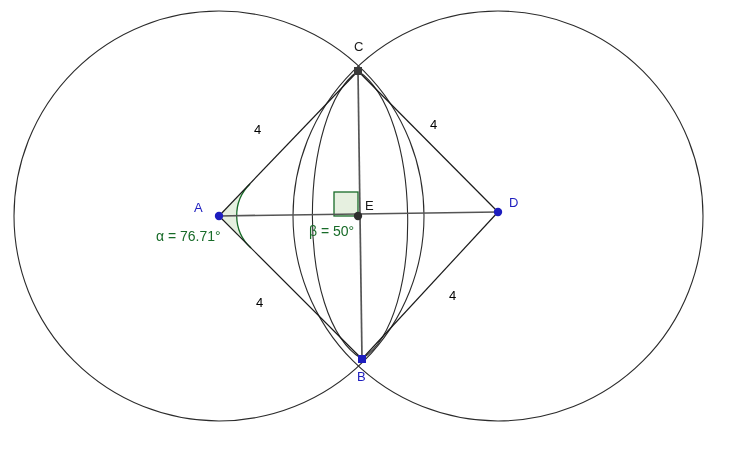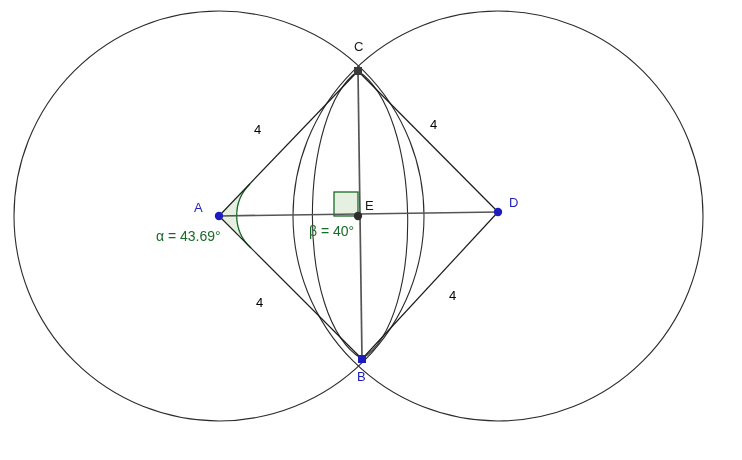--- a/index.html
+++ b/index.html
@@ -97,16 +97,16 @@
   <div class="lbl pt-label pt-blue" style="left:357px; top:370px;">B</div>
   <div class="lbl pt-label pt-dark" style="left:354px; top:40px;">C</div>
   <div class="lbl pt-label pt-blue" style="left:509px; top:196px;">D</div>
   <div class="lbl pt-label pt-dark" style="left:365px; top:199px;">E</div>
 
   <div class="lbl len-label" style="left:254px; top:123px;">4</div>
   <div class="lbl len-label" style="left:430px; top:118px;">4</div>
   <div class="lbl len-label" style="left:256px; top:296px;">4</div>
   <div class="lbl len-label" style="left:449px; top:289px;">4</div>
 
-  <div class="lbl ang-label" style="left:156px; top:229px;">α = 43.69°</div>
-  <div class="lbl ang-label" style="left:309px; top:224px;">β = 40°</div>
+  <div class="lbl ang-label" style="left:156px; top:229px;">α = 76.71°</div>
+  <div class="lbl ang-label" style="left:309px; top:224px;">β = 50°</div>
 
 </div>
 
 </body></html>

